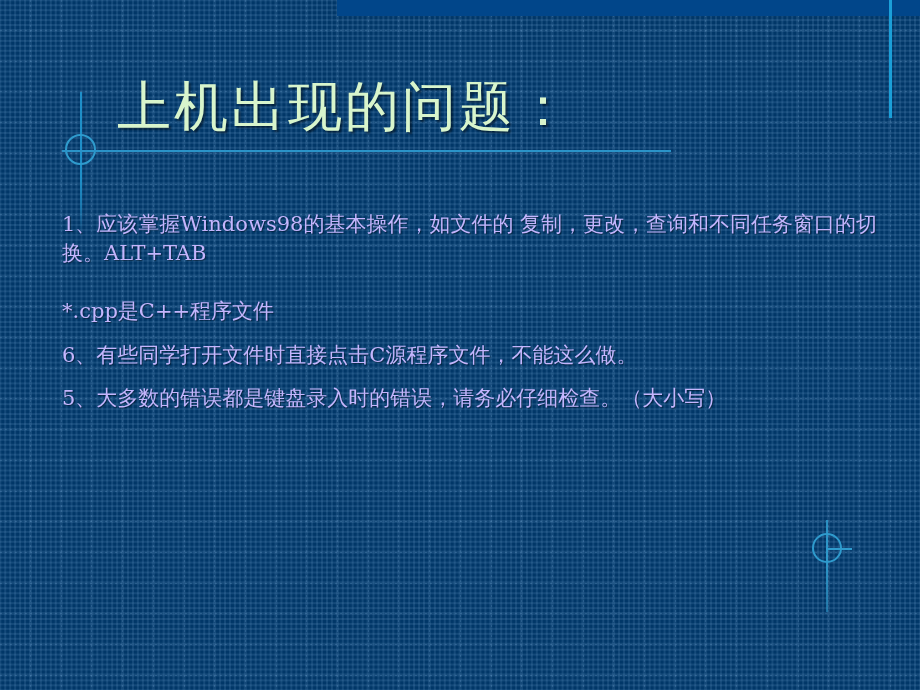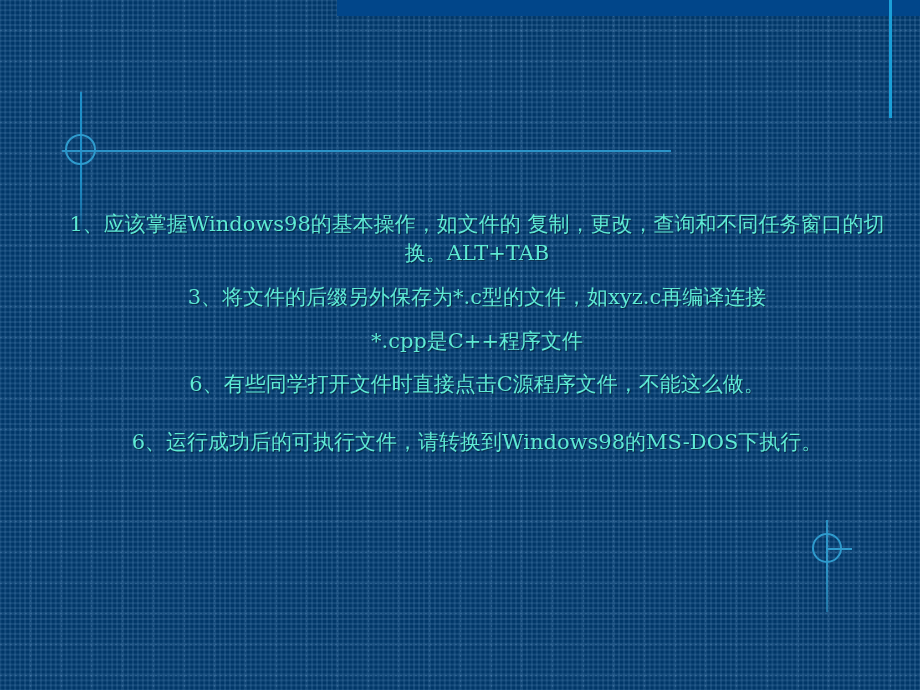--- a/index.html
+++ b/index.html
@@ -152,22 +152,21 @@
     text-shadow: 2px 2px 2px rgba(0,0,0,0.45);
     white-space: nowrap;
   }
 
   
   .body-block {
     position: absolute;
     left: 62px;
     top: 210px;
     width: 830px;
-    color: #5eead4;
-    text-align: center;
+    color: #c4b5fd;
   }
   .body-line {
     font-size: 21px;
     line-height: 1.42;
     letter-spacing: 0px;
     text-shadow: 1px 1px 1px rgba(0,0,0,0.40);
     white-space: nowrap;
   }
   .body-line.wrap {
     white-space: normal;
@@ -240,32 +239,32 @@
       <i style="top: 674.7px;"></i>
     </div>
 
   <div class="top-band"></div>
   <div class="top-right-vline"></div>
 
   <div class="deco-left-vline"></div>
   <div class="deco-left-circle"></div>
   <div class="title-rule"></div>
 
+  <div class="slide-title">上机出现的问题：</div>
 
   <div class="body-block">
     <div class="body-line wrap">1、应该掌握Windows98的基本操作，如文件的   复制，更改，查询和不同任务窗口的切换。ALT+TAB</div>
     <div class="gap-md"></div>
-    <div class="body-line">3、将文件的后缀另外保存为*.c型的文件，如xyz.c再编译连接</div>
     <div class="gap-md"></div>
     <div class="body-line">*.cpp是C++程序文件</div>
     <div class="gap-md"></div>
     <div class="body-line">6、有些同学打开文件时直接点击C源程序文件，不能这么做。</div>
     <div class="gap-md"></div>
-    <div class="gap-md"></div>
-    <div class="body-line">6、运行成功后的可执行文件，请转换到Windows98的MS-DOS下执行。</div>
+    <div class="body-line">5、大多数的错误都是键盘录入时的错误，请务必仔细检查。（大小写）</div>
+    <div class="gap-md"></div>
     <div class="gap-md"></div>
   </div>
 
   <div class="deco-right-vline"></div>
   <div class="deco-right-circle"></div>
   <div class="deco-right-hline"></div>
 
 </div>
 
 </body></html>

